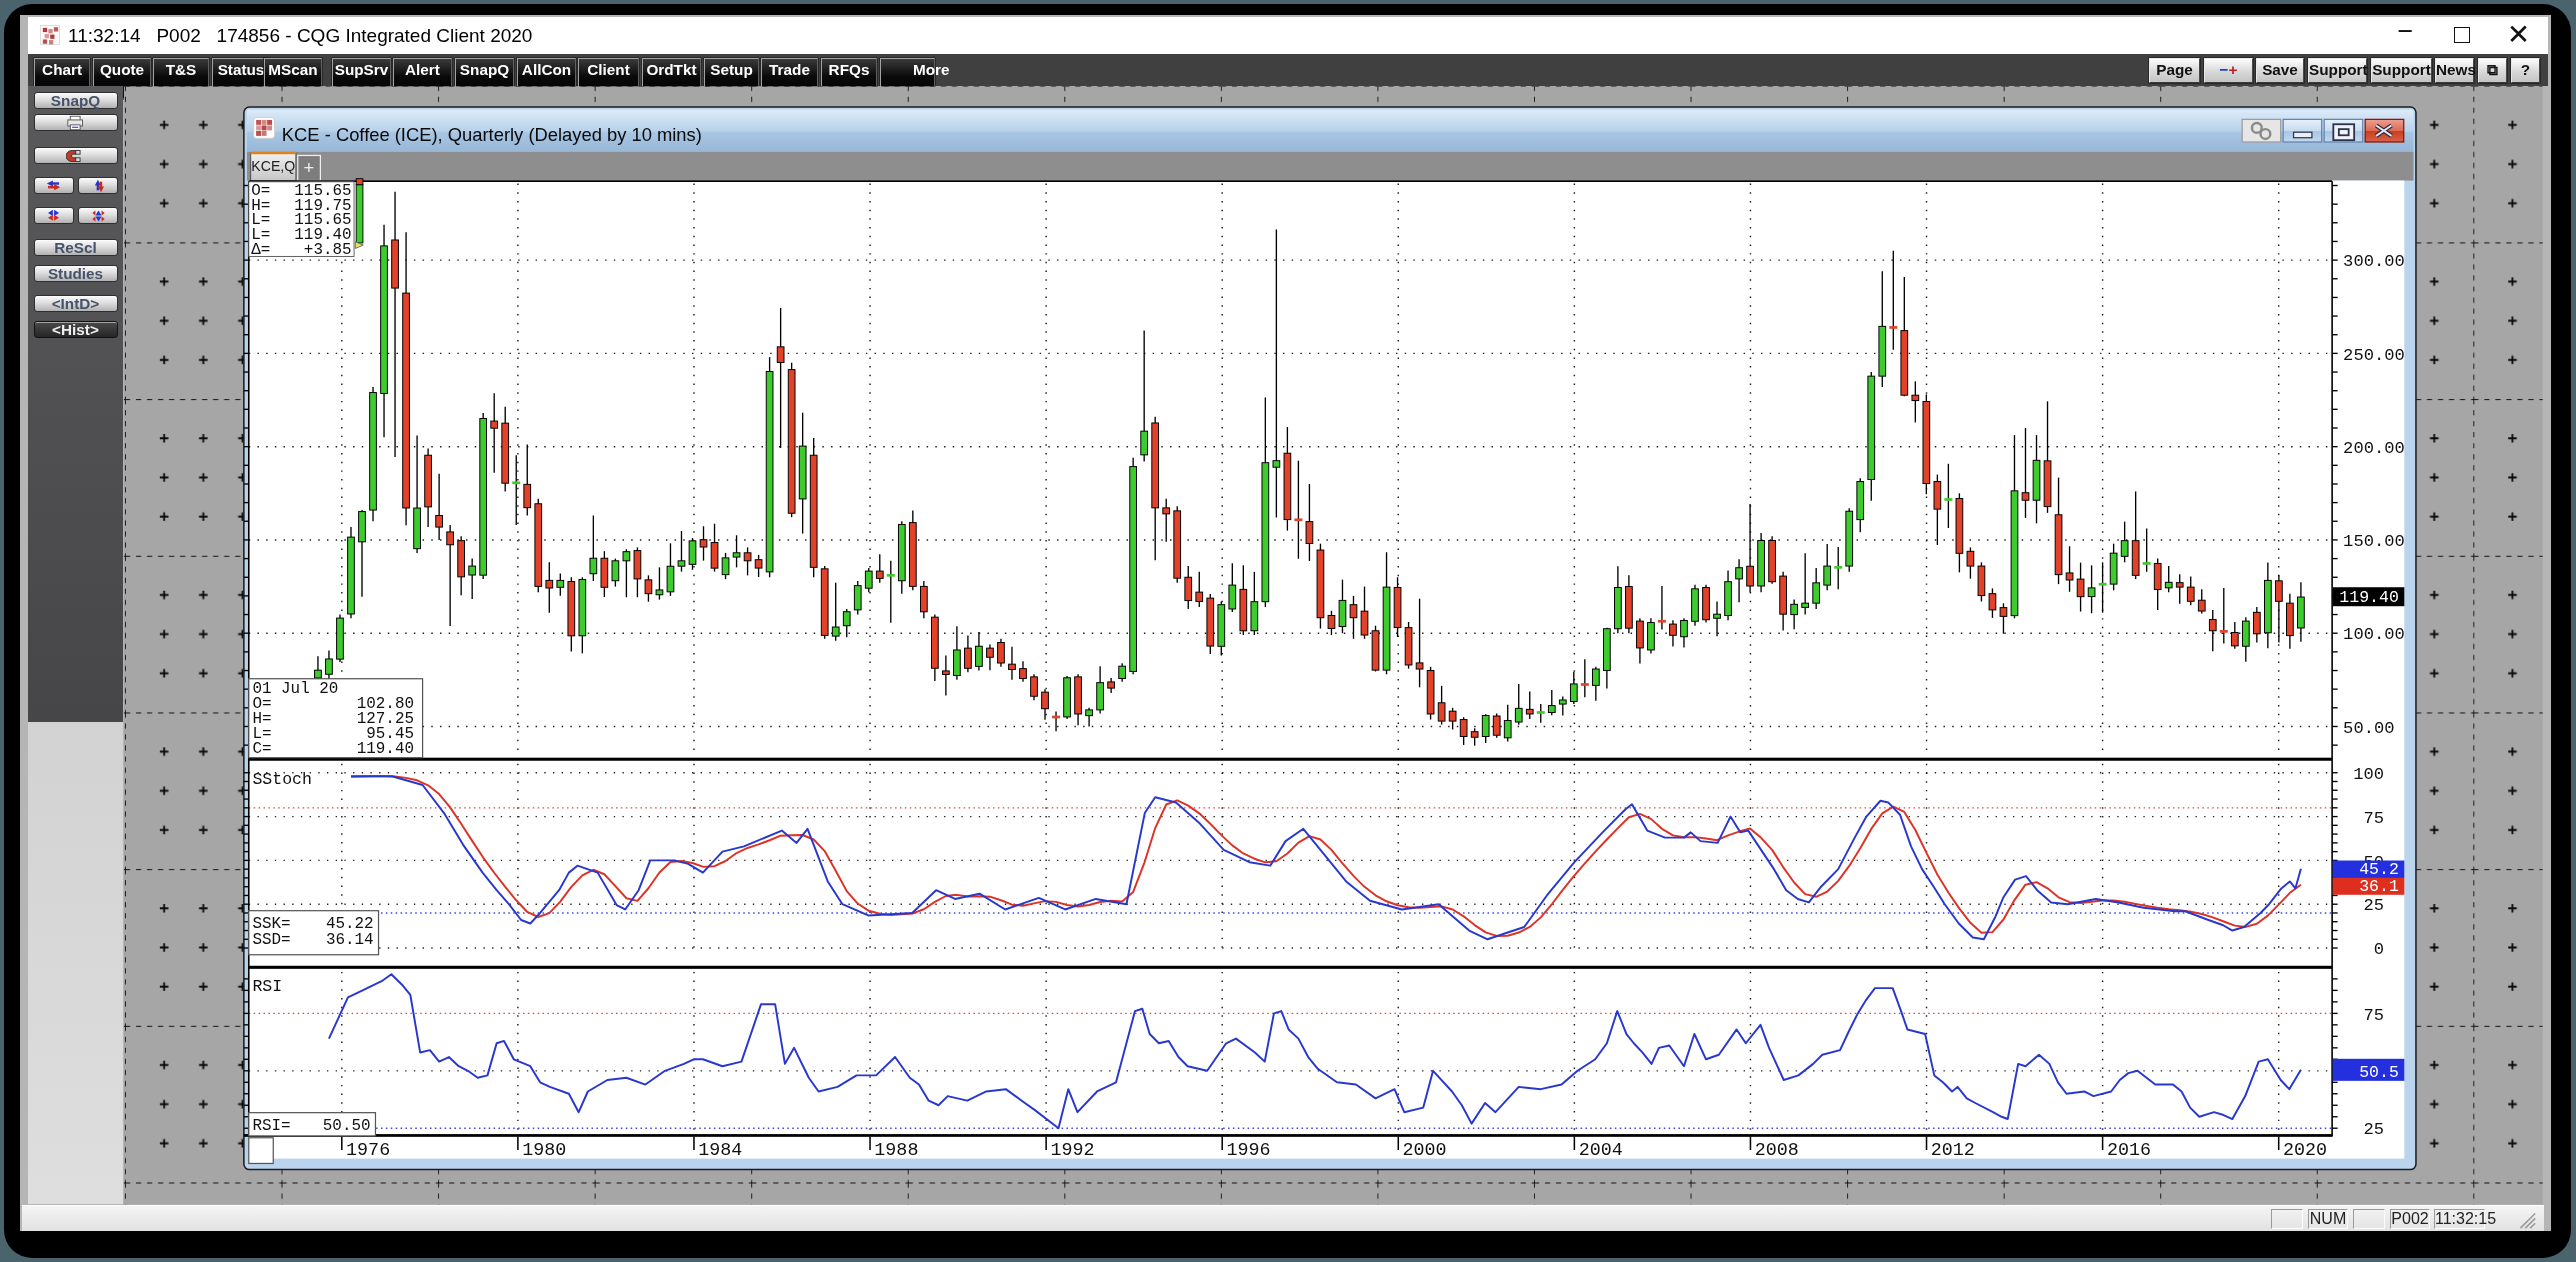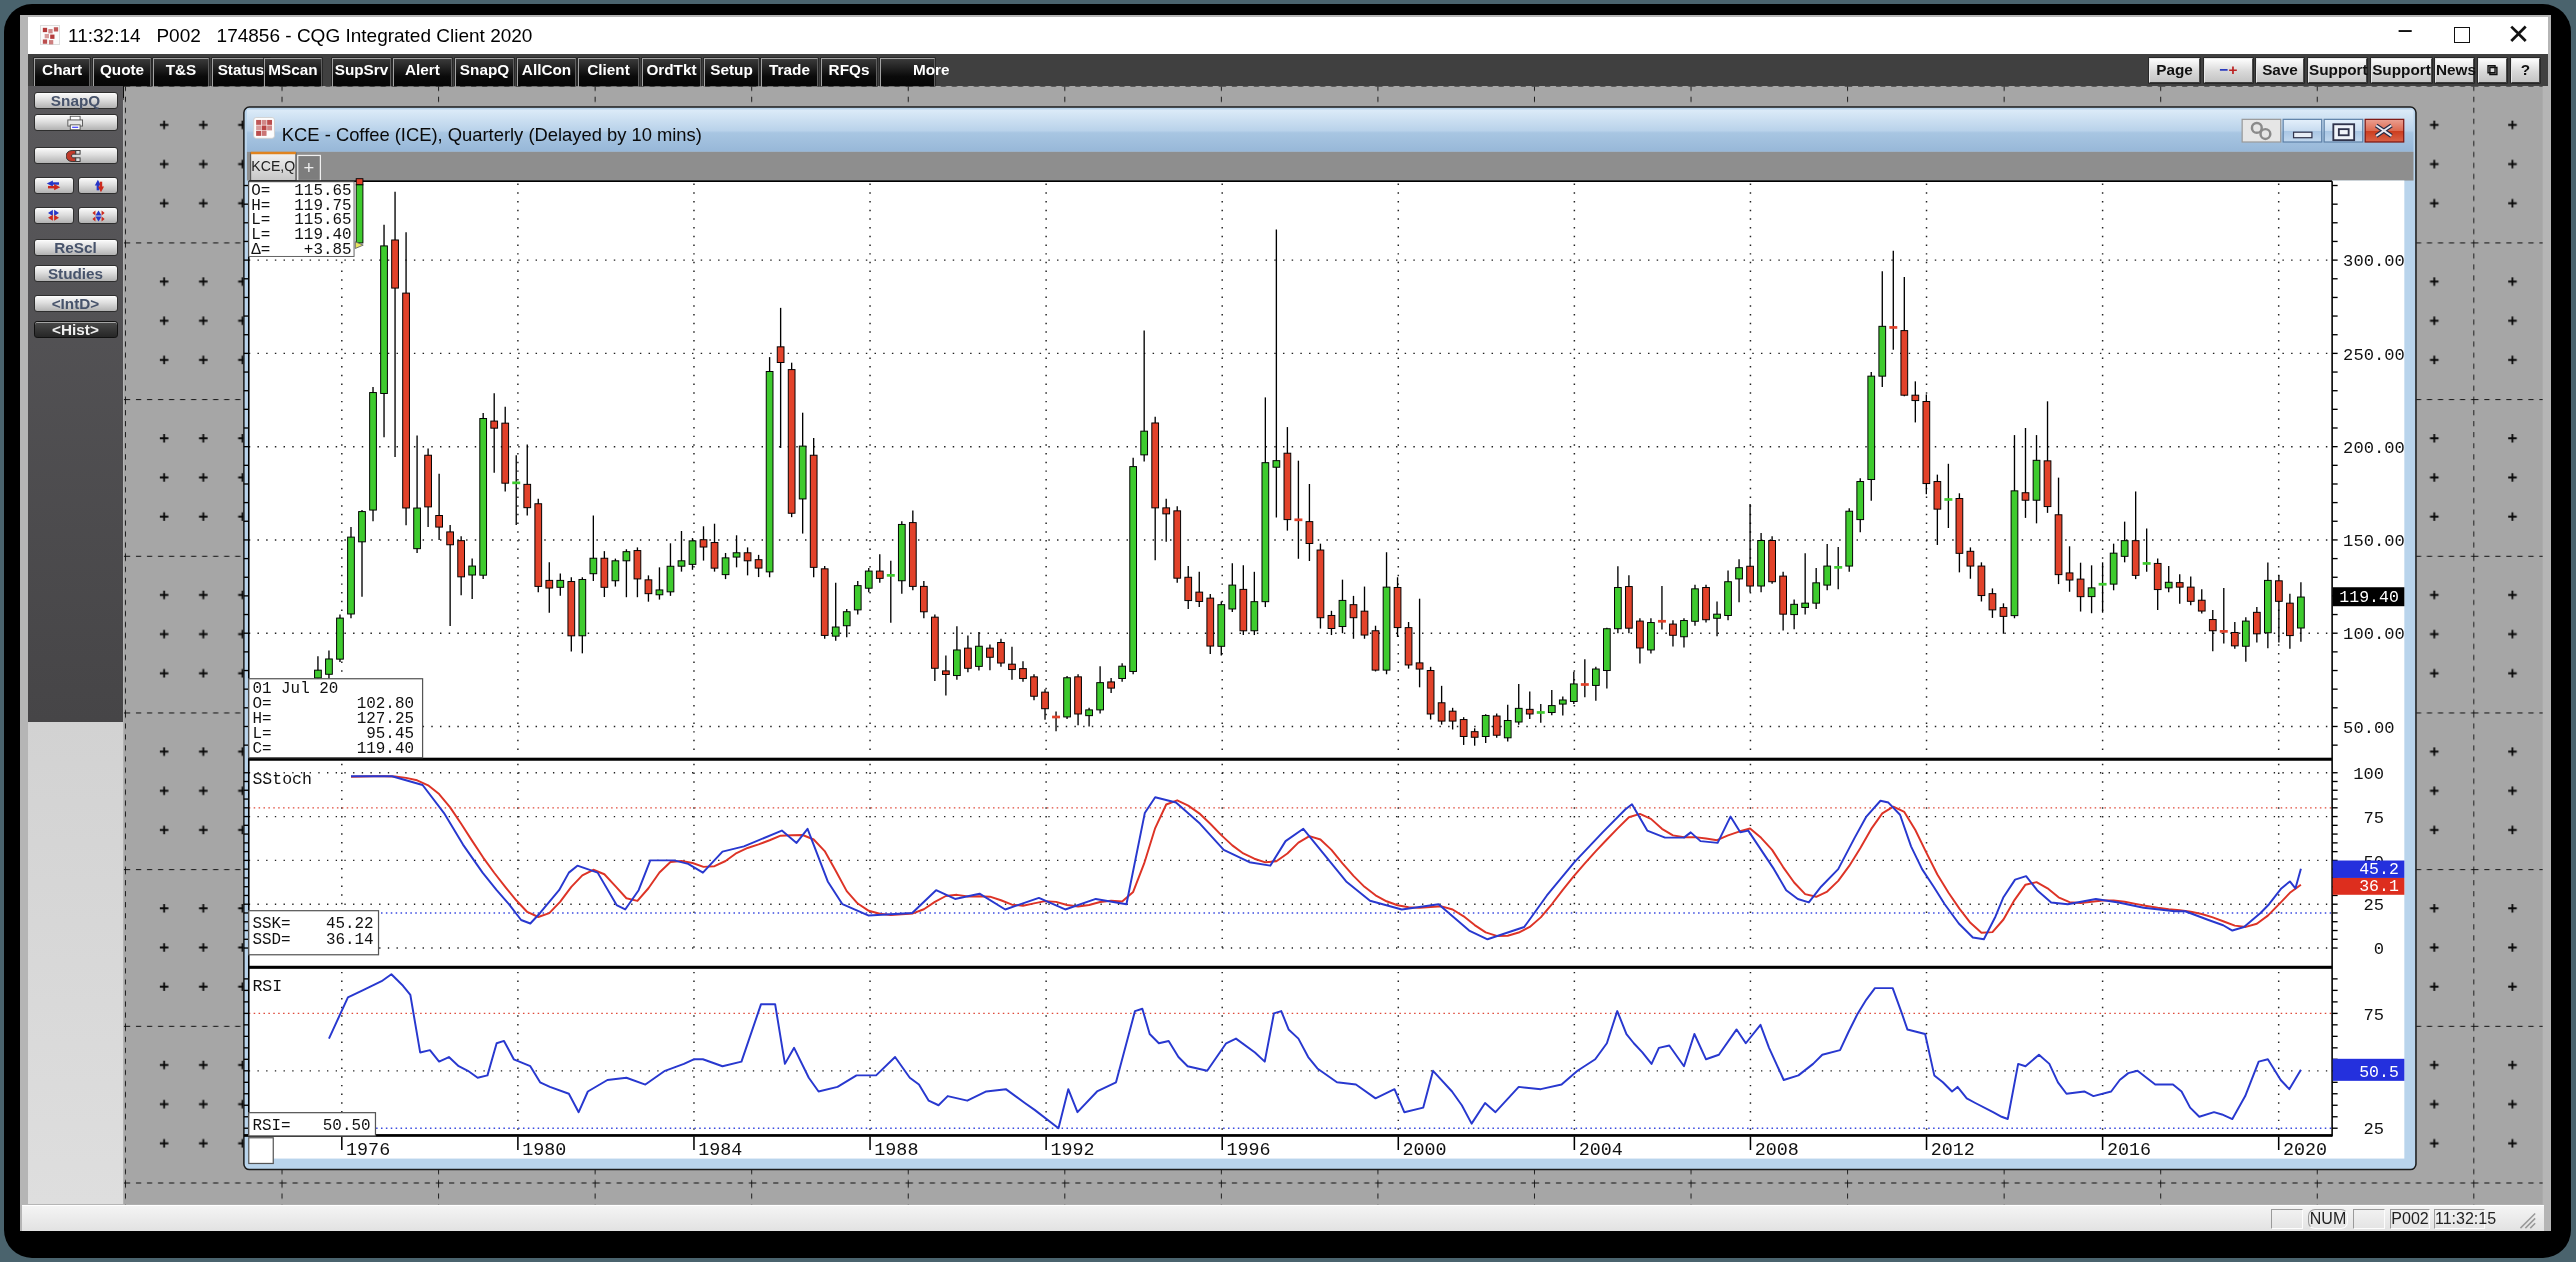--- a/index.html
+++ b/index.html
@@ -124,21 +124,21 @@
         <path d="M12 14 L7 18 L12 22" fill="#cc2a1e"></path>
       </svg></div>
     <div class="sb " style="top:153px;">ReScl</div>
     <div class="sb " style="top:179px;">Studies</div>
     <div class="sb " style="top:209px;">&lt;IntD&gt;</div>
     <div class="sb " style="top:235px;background:linear-gradient(#4a4a4a,#262626);color:#f0f0f0;border-color:#111;">&lt;Hist&gt;</div>
   </div>
 <div id="sidebelow"></div>
 <div id="statusbar">
   <div class="st" style="left:2249px;width:32px;"></div>
-  <div class="st" style="left:2286px;width:40px;border-radius:7px;">NUM</div>
+  <div class="st" style="left:2286px;width:40px;">NUM</div>
   <div class="st" style="left:2331px;width:32px;"></div>
   <div class="st" style="left:2368px;width:40px;">P002</div>
   <div class="st" style="left:2412px;width:51px;">11:32:15</div>
   <svg width="18.4" height="18.4" style="position:absolute;left:2496px;top:4.9px;" viewBox="0 0 30 30">
     <path d="M28 4 L4 28 M28 12 L12 28 M28 20 L20 28" stroke="#999" stroke-width="2.5"></path>
   </svg>
 </div>
 <svg width="2576" height="1262" viewBox="0 0 4208 2062">
 <defs>
 <linearGradient id="tbar" x1="0" y1="0" x2="0" y2="1">

